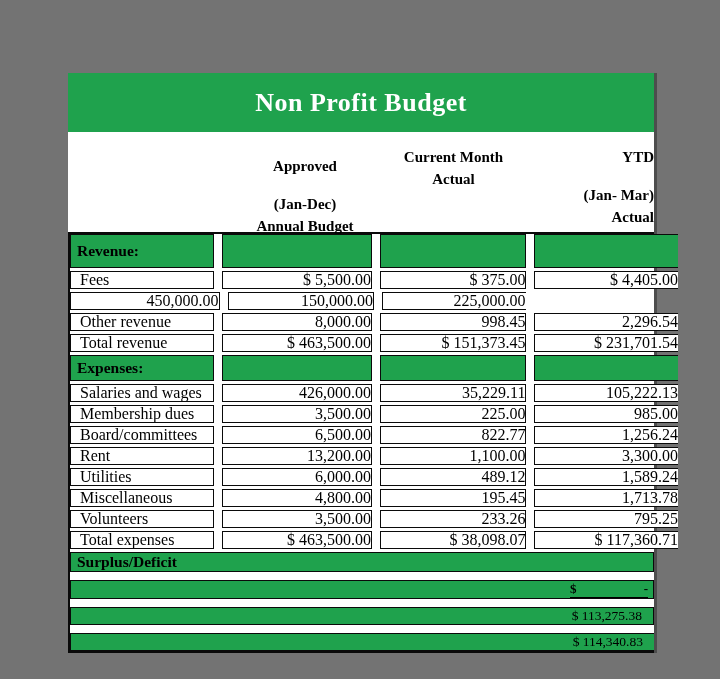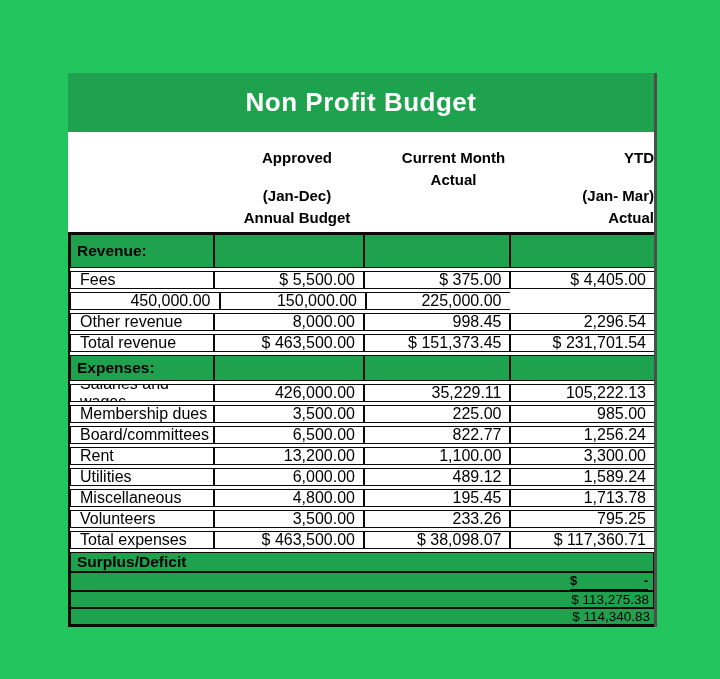--- a/index.html
+++ b/index.html
@@ -1,20 +1,20 @@
 <!DOCTYPE html>
 <html style="--green: #1fa24d; --border-black: #0a0a0a; --sheet-edge-gray: #4d4d4d; --title-text: #ffffff; --body-text: #000000;"><head>
 <meta charset="utf-8">
 <style>
   html, body { margin: 0; padding: 0; background: #ffffff; }
   .canvas {
     position: relative;
     width: 720px; height: 679px;
-    background: #22c55e;
-    font-family: Liberation Sans, sans-serif;
+    background: #737373;
+    font-family: Liberation Serif, serif;
     color: var(--body-text, #000);
     overflow: hidden;
   }
   .sheet {
     position: absolute;
     left: 68px; top: 73px;
     width: 586px;
     border-right: 3px solid var(--sheet-edge-gray, #4d4d4d);
     box-sizing: content-box;
   }
@@ -35,58 +35,58 @@
     background: #ffffff;
   }
   .col-head {
     position: absolute; top: 0; height: 100px;
     text-align: center;
     font-weight: bold; font-size: 15px;
   }
   .col-head .h1 { margin-top: 17px; }
   .col-head .h2 { margin-top: 21px; }
   .col-head .h3 { margin-top: 5px; }
-  .ch-1 { left: 154px; width: 150px; }
+  .ch-1 { left: 162px; width: 150px; margin-top: 9px; }
   .ch-2 { left: 312px; width: 147px; }
   .ch-3 { left: 442px; width: 144px; text-align: right; }
 
   .table-wrap {
     border: 2px solid var(--border-black, #0a0a0a);
     border-right: none;
     background: #ffffff;
   }
-  .trow { display: flex; margin-bottom: 3px; }
+  .trow { display: flex; margin-bottom: 3px; gap: 8px; }
   .trow:last-child { margin-bottom: 0; flex-direction: column; }
   .cell {
     box-sizing: border-box;
     border: 1.5px solid var(--border-black, #0a0a0a);
     display: flex; align-items: center;
     overflow: hidden;
   }
   .cell.last { border-right: none; }
   .c0 { flex: 0 0 24.74%; }
   .c1 { flex: 0 0 25.60%; }
   .c2 { flex: 0 0 25.09%; }
   .c3 { flex: 0 0 24.57%; }
 
   .row-data .cell { height: 18px; background: #ffffff; font-size: 16px; }
   .row-data .label { padding-left: 9px; justify-content: flex-start; }
-  .row-data .val { justify-content: flex-end; padding-right: 8px; }
+  .row-data .val { justify-content: flex-end; }
 
   .row-section .cell { background: var(--green, #1fa24d); }
   .row-section.tall .cell { height: 34px; }
   .row-section.short .cell { height: 26px; }
   .row-section .label {
     padding-left: 6px; font-weight: bold; font-size: 15.5px;
     color: #000;
   }
 
   .row-surplus .cell { height: 52px; background: var(--green, #1fa24d); font-size: 13.5px; }
   .row-surplus .label { padding-left: 6px; font-weight: bold; font-size: 15.5px; }
-  .row-surplus .val { justify-content: flex-end; padding-right: 4px; }
+  .row-surplus .val { justify-content: flex-end; padding-right: 11px; }
   .acct-cell { justify-content: flex-end; padding-right: 5px; }
   .acct {
     display: inline-flex; justify-content: space-between; align-items: flex-end;
     width: 78px;
     border-bottom: 1.5px solid #000;
     font-weight: bold; font-size: 13px; line-height: 16px;
   }
 </style>
 </head>
 <body>

